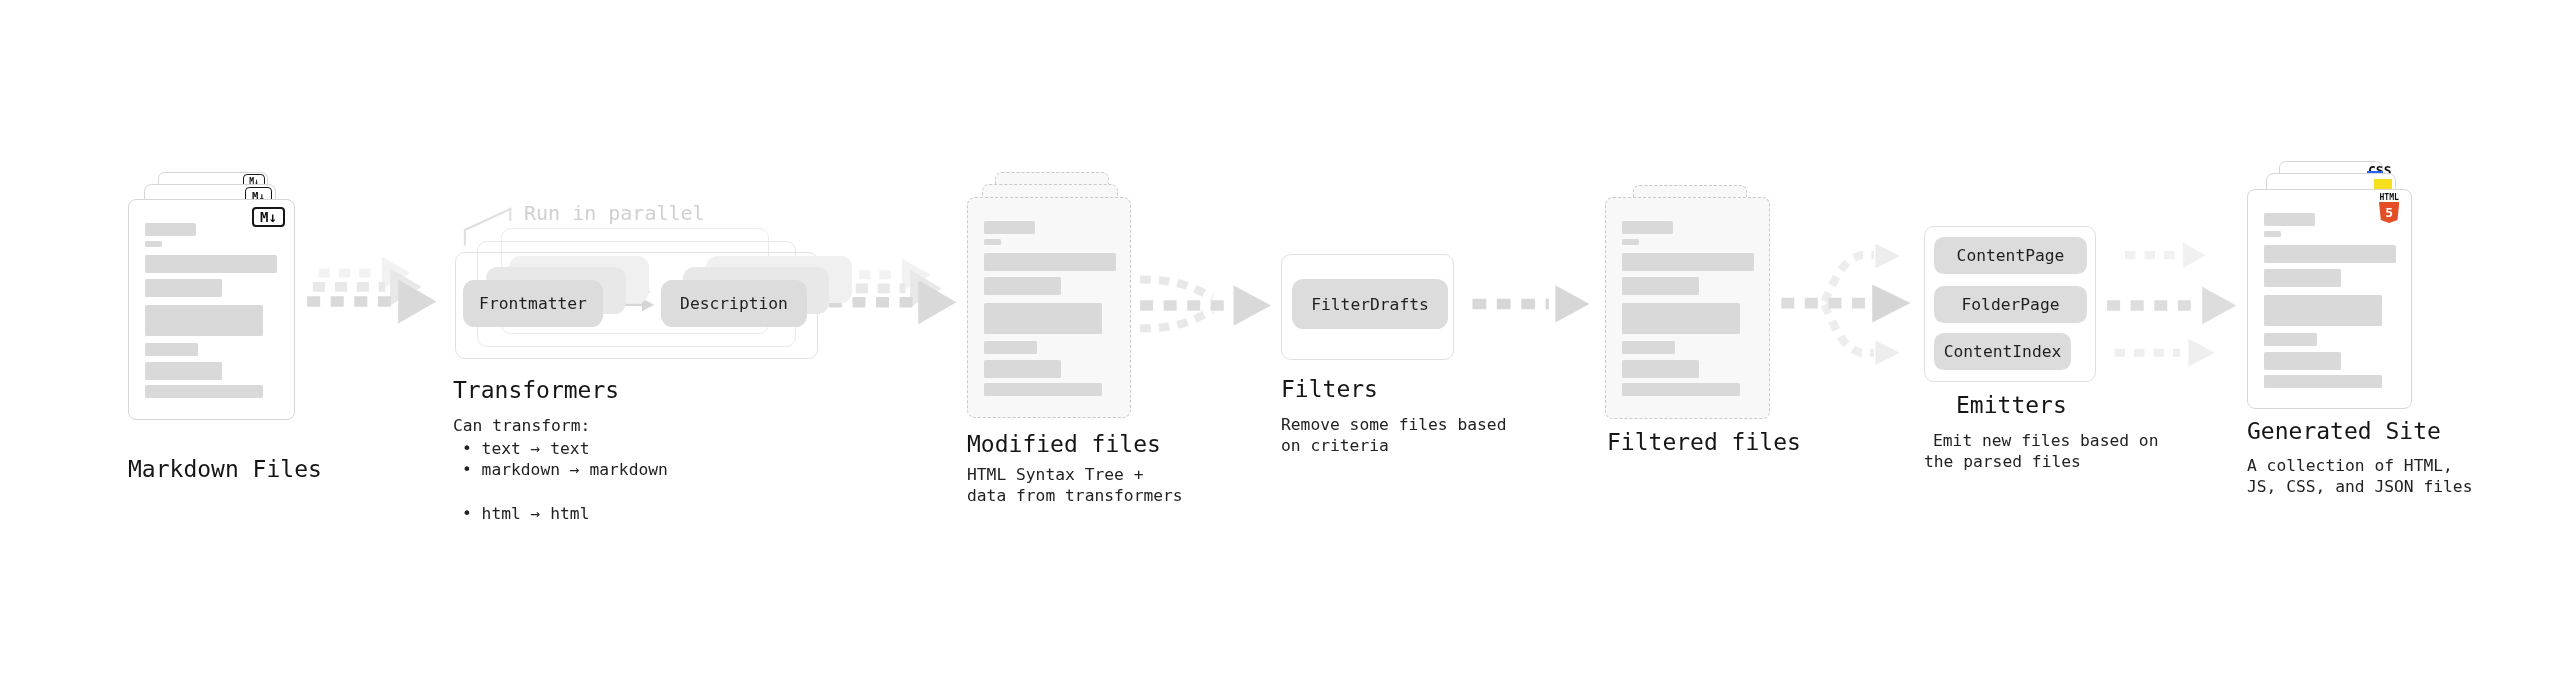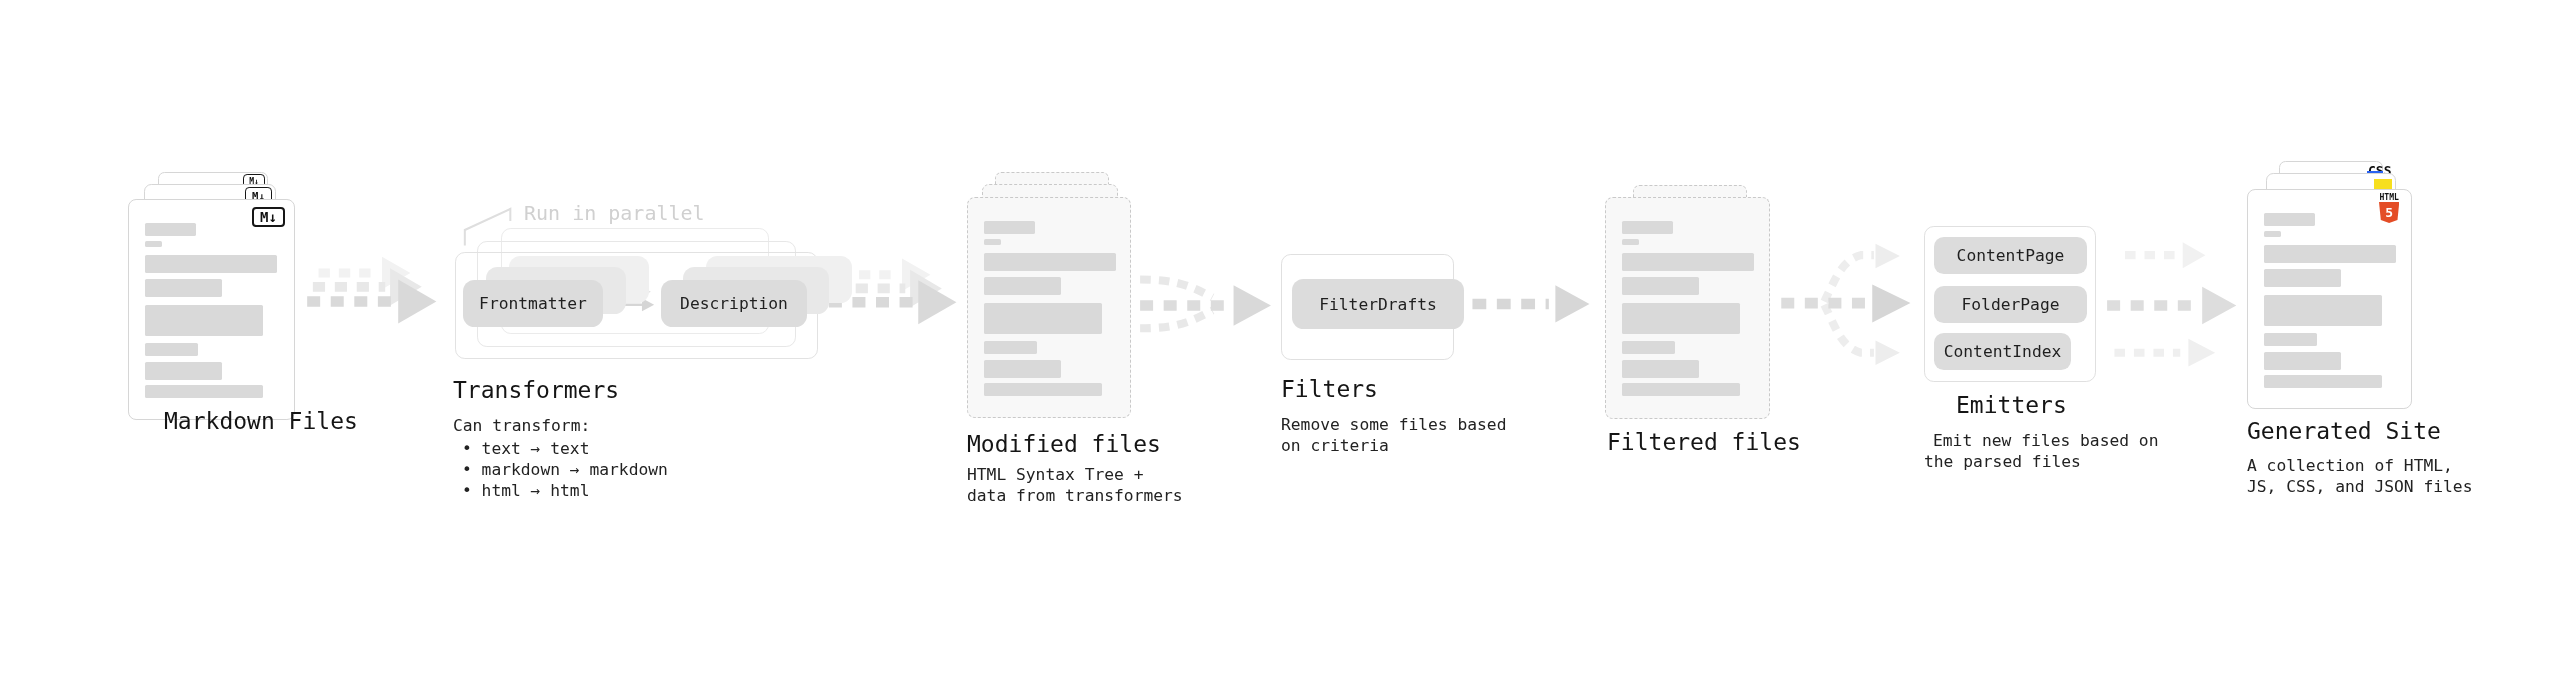--- a/index.html
+++ b/index.html
@@ -143,39 +143,39 @@
           <div class="bar b2"></div>
           <div class="bar b3"></div>
           <div class="bar b4"></div>
         <div class="bar b5"></div>
           <div class="bar b6"></div>
           <div class="bar b7"></div>
           <div class="bar b8"></div>
       </div>
     </div>
     <div class="md-badge" style="left:252px;top:207px;width:33px;height:20.3px;font-size:14px;">M↓</div>
-    <div class="node-label" style="left:128px;top:408px;margin-left:36px;">Markdown Files</div>
+    <div class="node-label" style="left:128px;top:456px;">Markdown Files</div>
   </div>
 
   <div>
     <div class="panel" style="left:501px;top:228px;width:268px;height:106px;border-color:#ebebeb;"></div>
     <div class="panel" style="left:477px;top:241px;width:319px;height:106px;border-color:#e7e7e7;"></div>
     <div class="panel" style="left:455px;top:252px;width:363px;height:107px;"></div>
     <div class="pill ghost2" style="left:509px;top:256px;width:140px;height:47px;"></div>
     <div class="pill ghost2" style="left:706px;top:256px;width:146px;height:47px;"></div>
     <div class="pill ghost1" style="left:486px;top:267px;width:140px;height:47px;"></div>
     <div class="pill ghost1" style="left:683px;top:267px;width:146px;height:47px;"></div>
     <div class="pill" style="left:463px;top:280px;width:140px;height:47px;">Frontmatter</div>
     <div class="pill" style="left:661px;top:280px;width:146px;height:47px;">Description</div>
     <div class="annotation" style="left:524px;top:201px;">Run in parallel</div>
     <div class="node-label" style="left:453px;top:377px;">Transformers</div>
     <div class="node-sub" style="left:453px;top:416px;">Can transform:</div>
     <div class="node-sub" style="left:462px;top:439px;">• text → text</div>
     <div class="node-sub" style="left:462px;top:460px;">• markdown → markdown</div>
-    <div class="node-sub" style="left:462px;top:481px;">• html → html</div>
+    <div class="node-sub" style="left:462px;top:504px;">• html → html</div>
   </div>
 
   <div>
     <div class="file-card dashed" style="left:995px;top:172px;width:114px;height:57px;border-radius:6.5px;"></div>
     <div class="file-card dashed" style="left:982px;top:184px;width:136px;height:57px;border-radius:7.3px;"></div>
     <div class="file-card dashed" style="left:967px;top:197px;width:164px;height:221px;">
       <div class="bars">
         <div class="bar b1"></div>
           <div class="bar b2"></div>
           <div class="bar b3"></div>
@@ -186,21 +186,21 @@
           <div class="bar b8"></div>
       </div>
     </div>
     <div class="node-label" style="left:967px;top:431px;">Modified files</div>
     <div class="node-sub" style="left:967px;top:465px;">HTML Syntax Tree +</div>
     <div class="node-sub" style="left:967px;top:486px;text-align:right;">data from transformers</div>
   </div>
 
   <div>
     <div class="box" style="left:1281px;top:254px;width:173px;height:106px;"></div>
-    <div class="pill" style="left:1292px;top:279px;width:172px;height:50px;">FilterDrafts</div>
+    <div class="pill" style="left:1292px;top:279px;width:156px;height:50px;">FilterDrafts</div>
     <div class="node-label" style="left:1281px;top:376px;">Filters</div>
     <div class="node-sub" style="left:1281px;top:415px;text-align:right;">Remove some files based</div>
     <div class="node-sub" style="left:1281px;top:436px;">on criteria</div>
   </div>
 
   <div>
     <div class="file-card dashed" style="left:1633px;top:185px;width:114px;height:49px;border-radius:6.5px;"></div>
     <div class="file-card dashed" style="left:1605px;top:197px;width:165px;height:222px;">
       <div class="bars">
         <div class="bar b1"></div>

